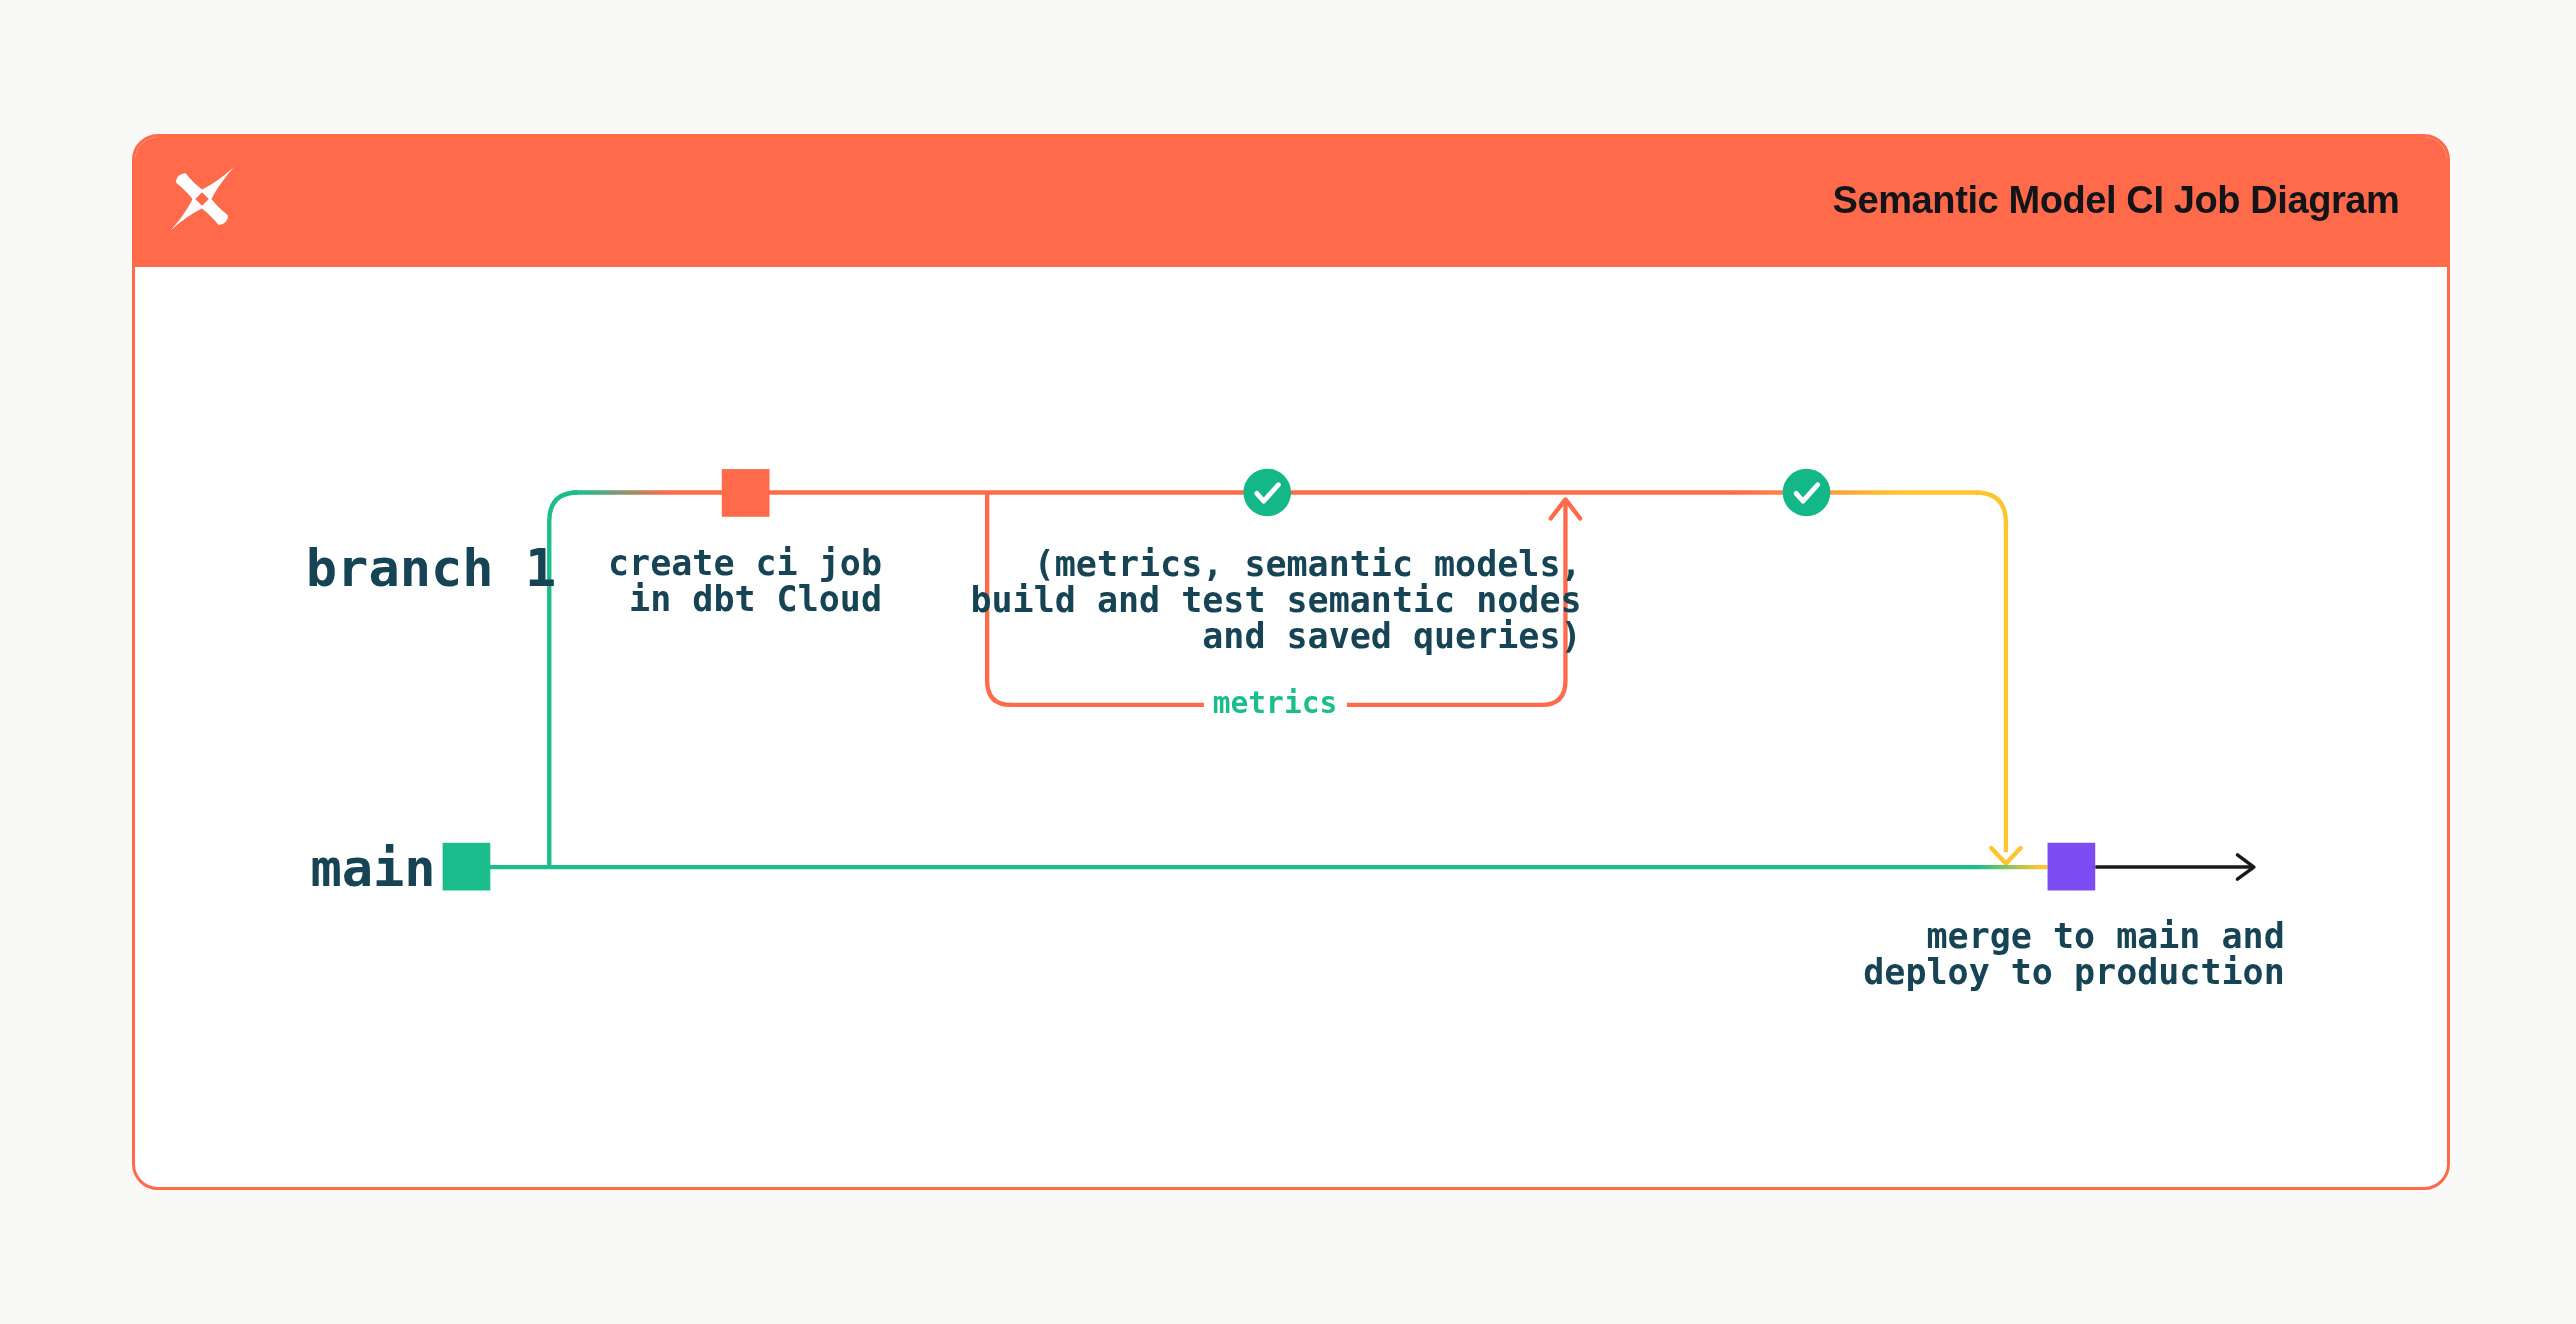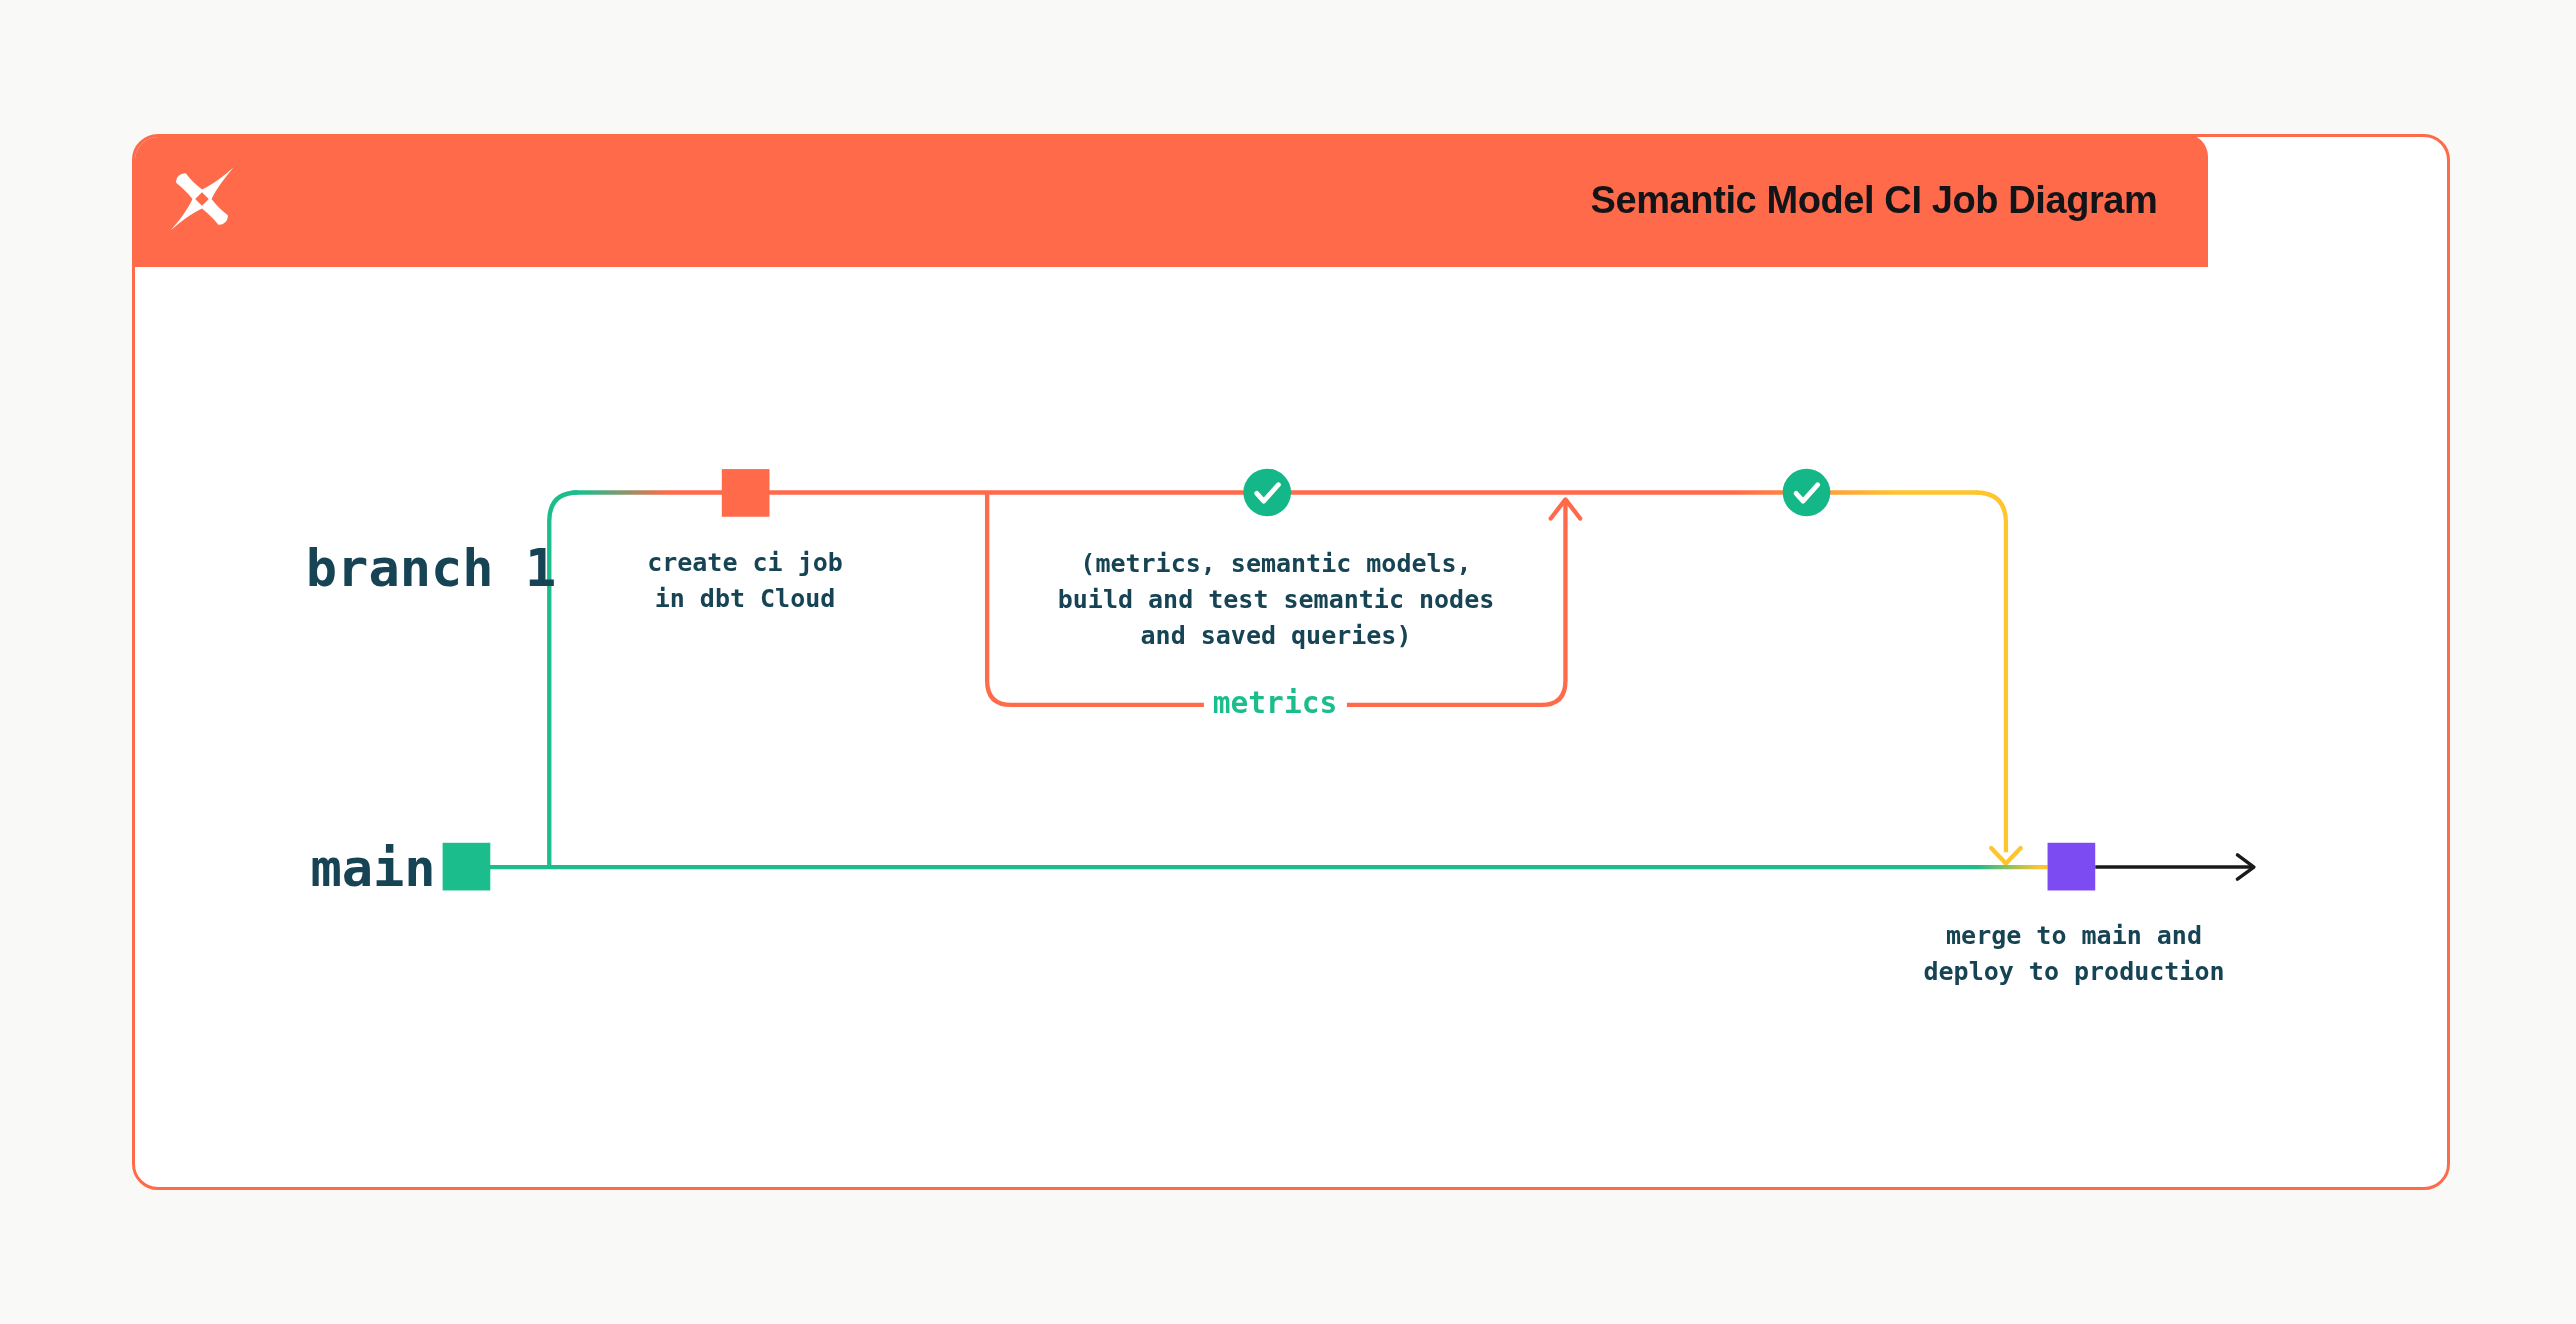--- a/index.html
+++ b/index.html
@@ -5,29 +5,29 @@
   :root{
     --page-bg:#F9F9F7; --card-bg:#FFFFFF; --orange:#FF6A4B; --green:#1CBD8C;
     --circle-green:#14B787; --yellow:#FFC52F; --purple:#7C4CF2; --ink:#164454;
     --title-ink:#121417; --black:#1A1A1A;
   }
   *{margin:0;padding:0;box-sizing:border-box}
   body{width:2576px;height:1324px;background:var(--page-bg);font-family:"DejaVu Sans Mono",monospace}
   .page{position:relative;width:2576px;height:1324px;background:var(--page-bg);overflow:hidden}
   .card{position:absolute;left:132px;top:134px;width:2318px;height:1056px;background:var(--card-bg);
         border:3.5px solid var(--orange);border-radius:26px;overflow:hidden}
-  .card-header{position:absolute;left:-3.5px;top:-3.5px;width:2076px;height:133px;background:var(--orange);
+  .card-header{position:absolute;left:-3.5px;top:-3.5px;width:2318px;height:133px;background:var(--orange);
         border-radius:22.6px 22.6px 0 0}
   .logo{position:absolute;left:36px;top:31px;width:68px;height:68px}
   .title{position:absolute;right:50px;top:45px;font-family:"Liberation Sans",sans-serif;
         font-weight:700;font-size:38px;line-height:42px;color:var(--title-ink);letter-spacing:-0.4px}
   svg.diagram{position:absolute;inset:0;width:2576px;height:1324px;z-index:1}
   .lbl{position:absolute;z-index:2;color:var(--ink);font-weight:700;white-space:nowrap}
   .branch-lbl{font-size:52px;line-height:40px;transform:translate(-50%,-50%)}
-  .node-lbl{font-size:25px;line-height:36px;text-align:center;transform:translateX(-50%)}
+  .node-lbl{font-size:35px;line-height:36px;text-align:right;transform:translateX(-50%)}
   .success-lbl{font-size:29.5px;line-height:29.5px;color:var(--green);transform:translate(-50%,-50%)}
   .stroke-green{stroke:var(--green)} .stroke-orange{stroke:var(--orange)}
   .stroke-yellow{stroke:var(--yellow)} .stroke-black{stroke:var(--black)}
 </style>
 </head>
 <body>
 
 <div class="page">
 
   <div class="card">

